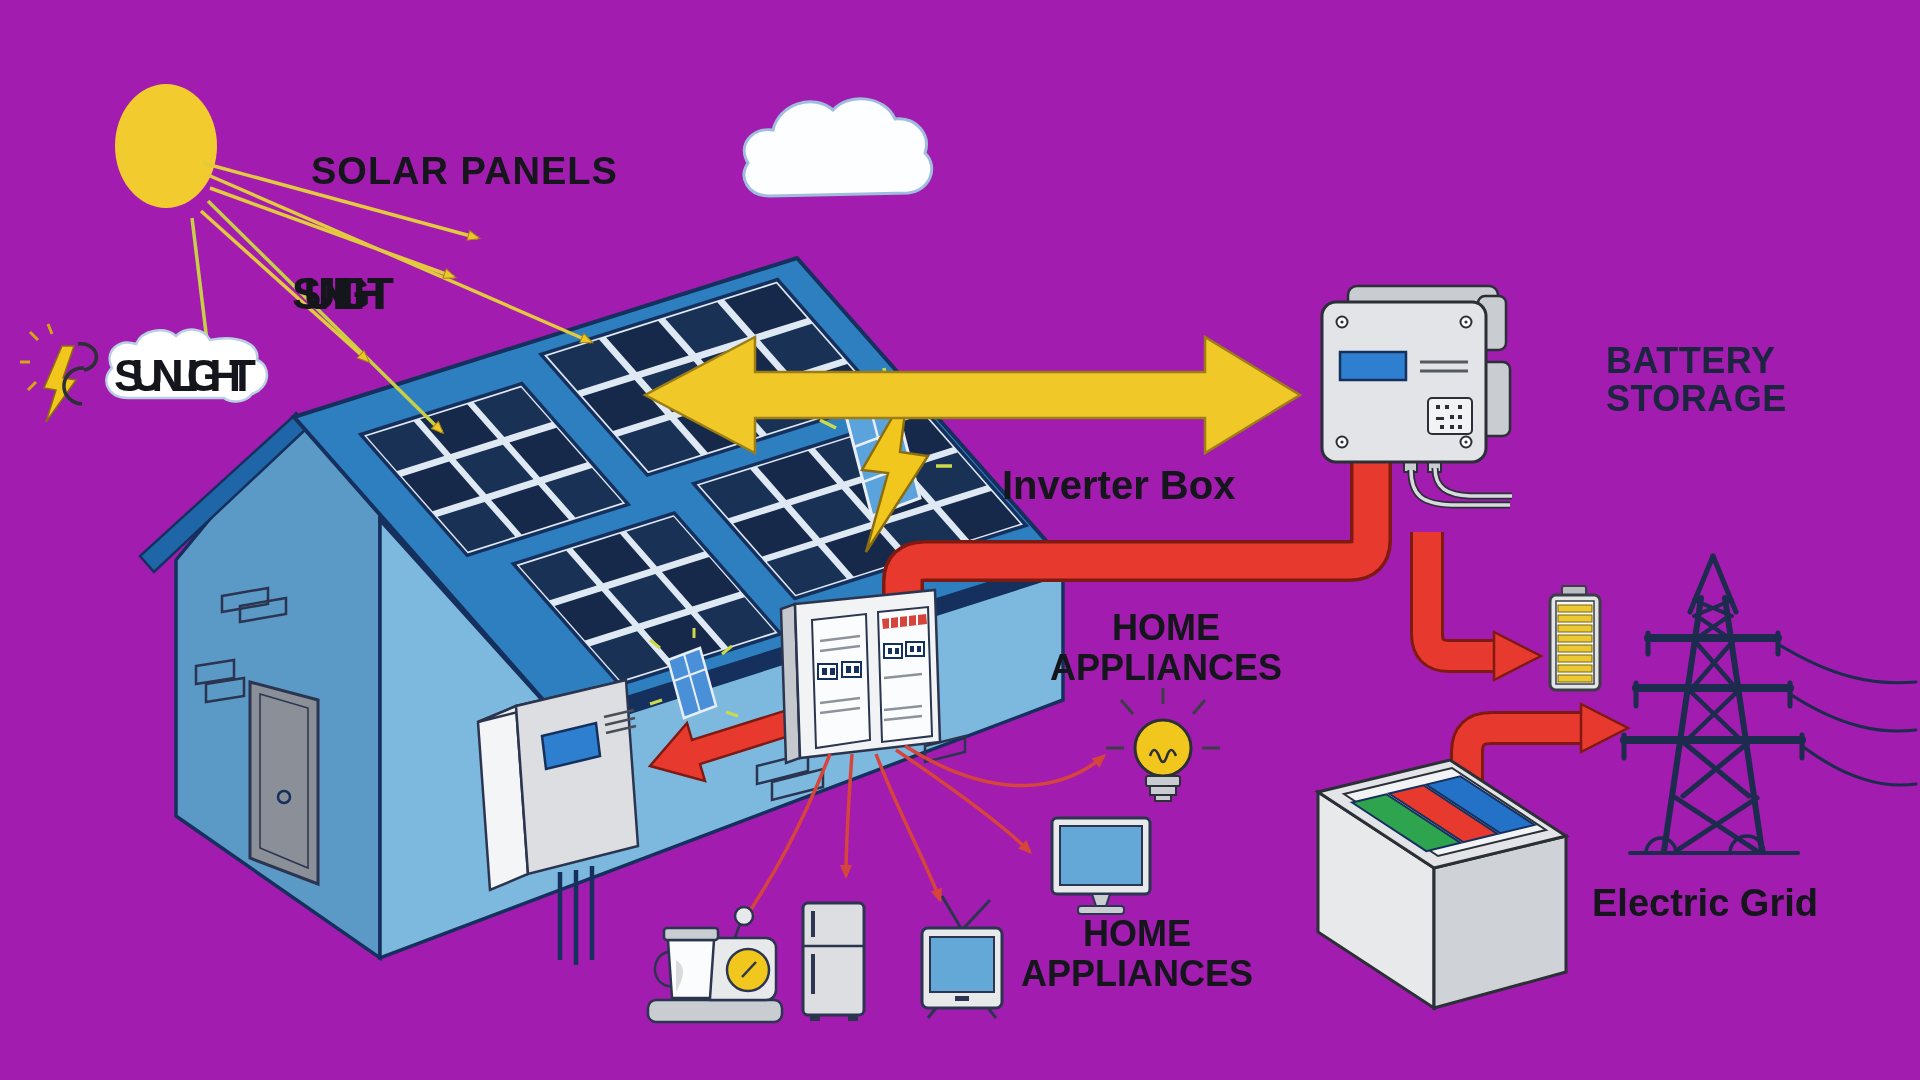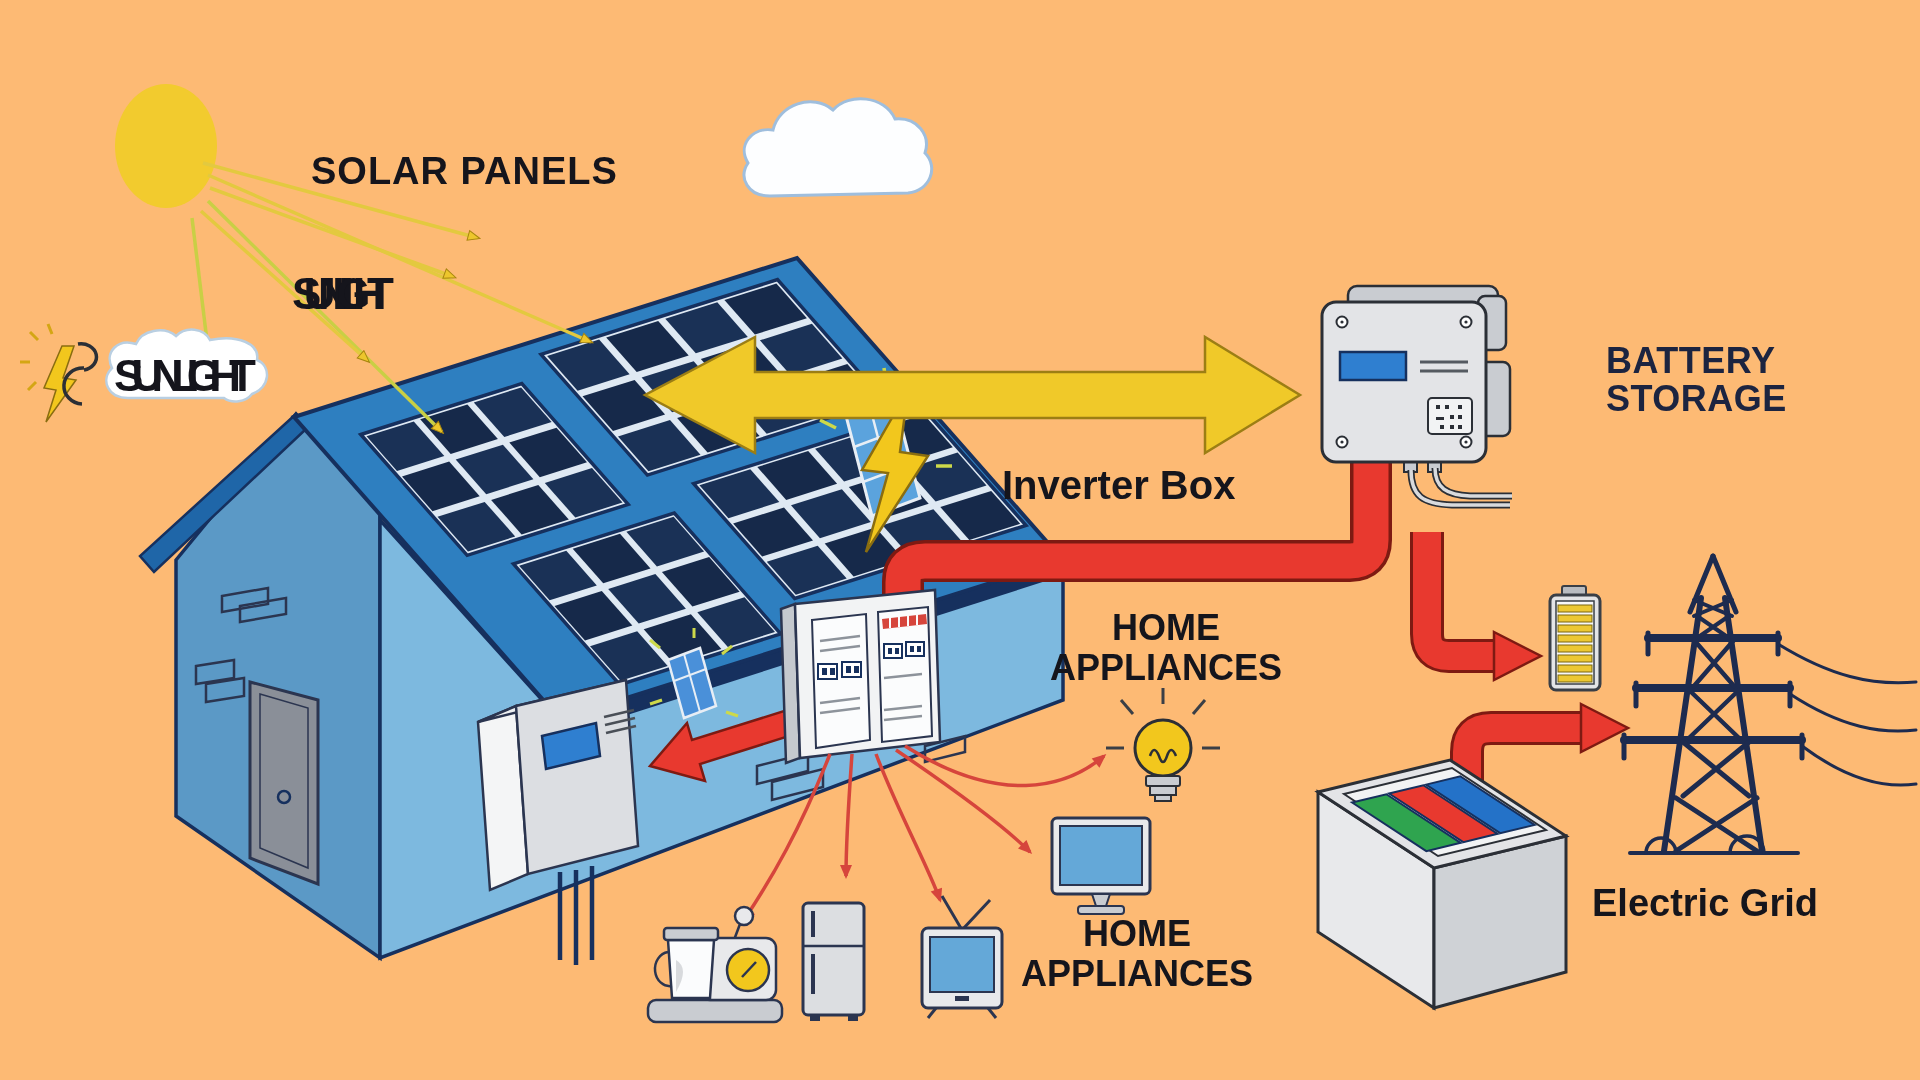--- a/index.html
+++ b/index.html
@@ -1,16 +1,16 @@
 <!DOCTYPE html>
 <html><head>
 <meta charset="utf-8">
 <style>
   html,body{margin:0;padding:0;background:#ffffff;}
-  .stage{width:1920px;height:1080px;position:relative;background:#fdba74;overflow:hidden;
+  .stage{width:1920px;height:1080px;position:relative;background:#a21caf;overflow:hidden;
          font-family:"Liberation Sans", sans-serif;}
   svg{display:block;}
   text{font-family:"Liberation Sans", sans-serif;}
   .lbl-black{fill:#15151c;font-weight:bold;}
   .lbl-navy{fill:#1c2440;font-weight:bold;}
 </style>
 </head>
 <body>
 
 <div class="stage">

